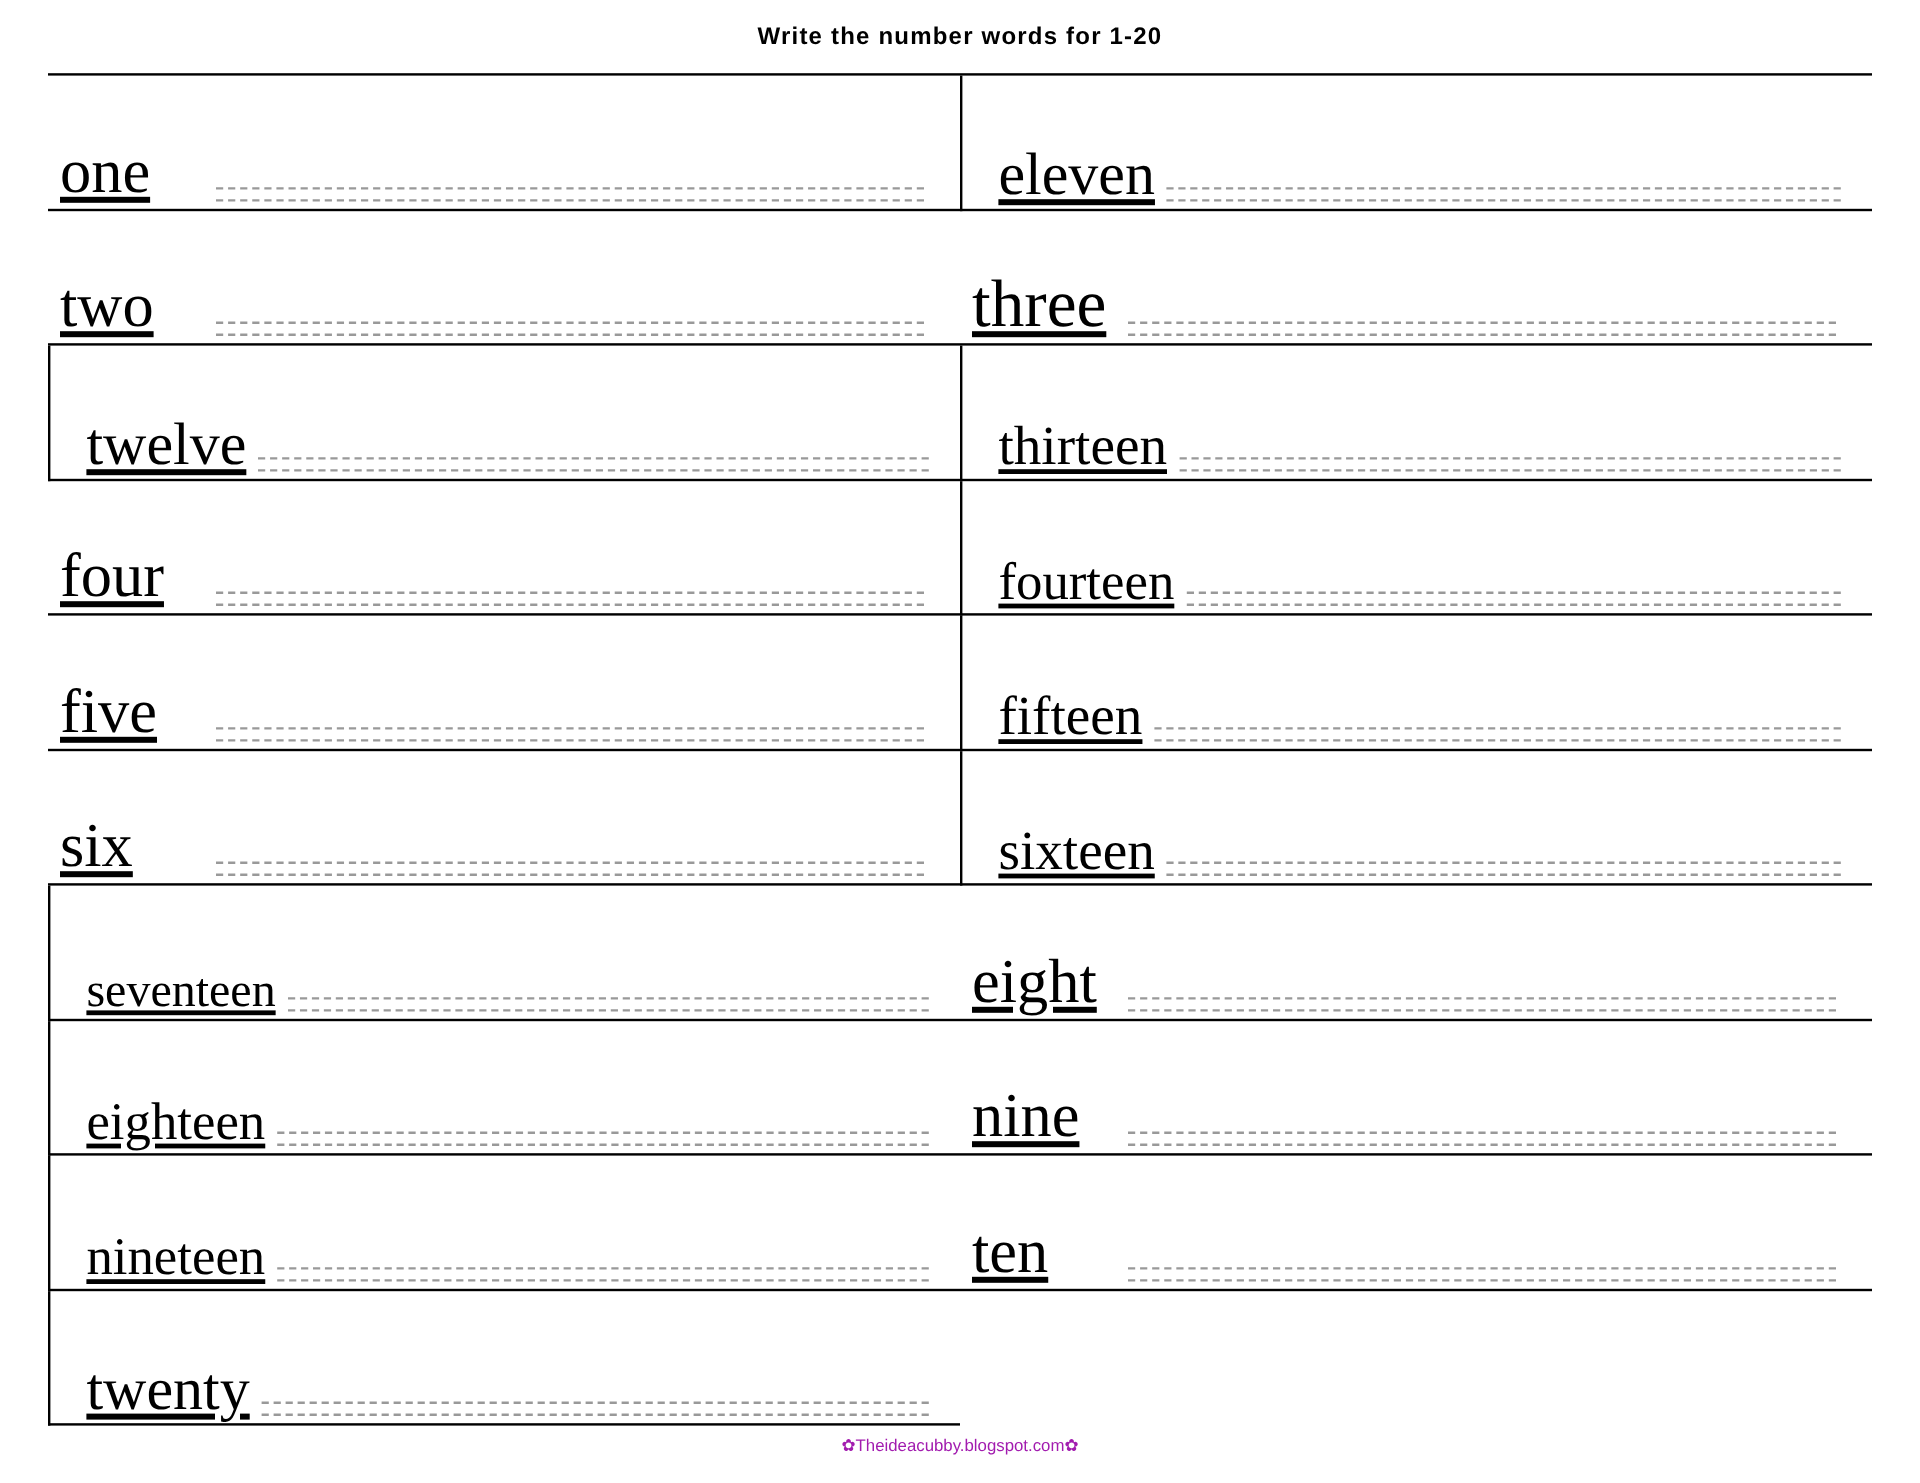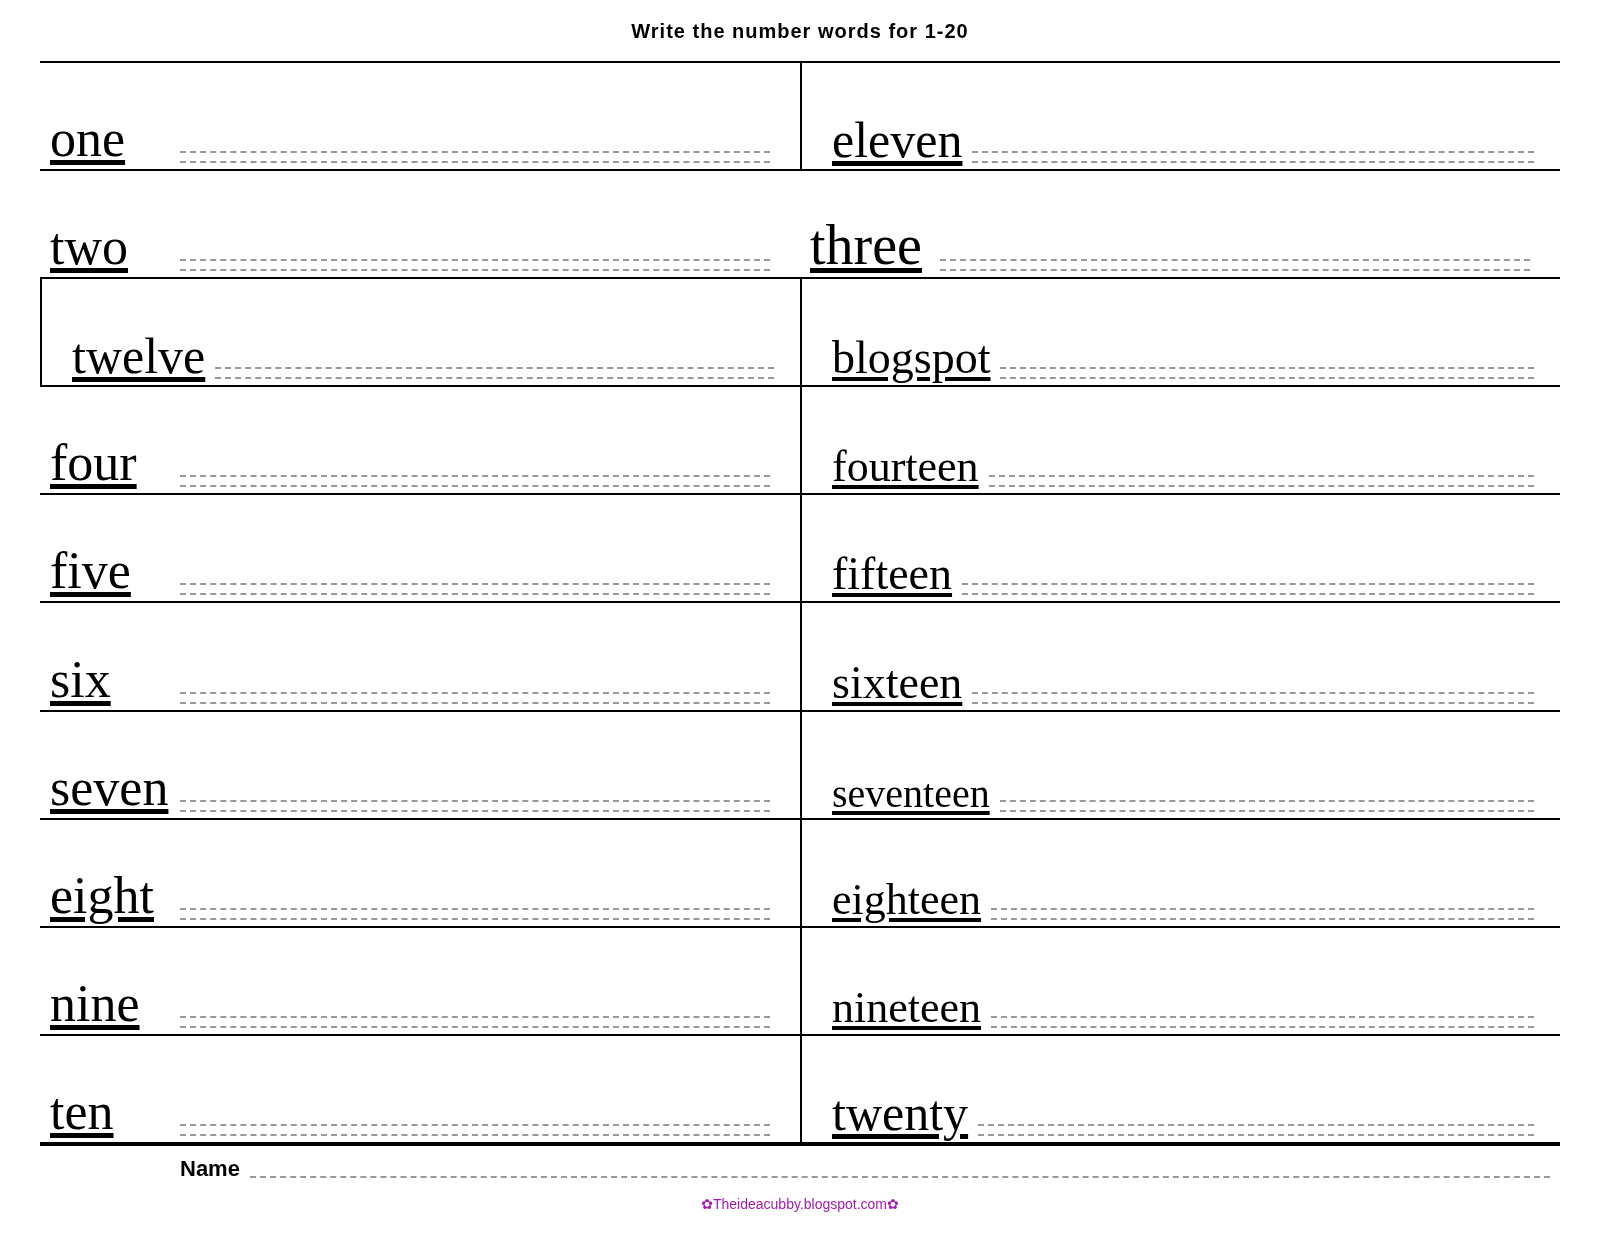--- a/index.html
+++ b/index.html
@@ -189,21 +189,21 @@
 
     <div class="word-row right">
       <span class="word-label size-twelve">twelve</span>
       <div class="dotted-line-area">
         <span class="dotted-line"></span>
         <span class="dotted-line"></span>
       </div>
     </div>
 
     <div class="word-row right">
-      <span class="word-label size-thirteen">blogspot</span>
+      <span class="word-label size-thirteen">thirteen</span>
       <div class="dotted-line-area">
         <span class="dotted-line"></span>
         <span class="dotted-line"></span>
       </div>
     </div>
 
     <div class="word-row left">
       <span class="word-label">four</span>
       <div class="dotted-line-area">
         <span class="dotted-line"></span>
@@ -244,27 +244,20 @@
     </div>
 
     <div class="word-row right">
       <span class="word-label size-sixteen">sixteen</span>
       <div class="dotted-line-area">
         <span class="dotted-line"></span>
         <span class="dotted-line"></span>
       </div>
     </div>
 
-    <div class="word-row left">
-      <span class="word-label size-seven">seven</span>
-      <div class="dotted-line-area">
-        <span class="dotted-line"></span>
-        <span class="dotted-line"></span>
-      </div>
-    </div>
 
     <div class="word-row right">
       <span class="word-label size-seventeen">seventeen</span>
       <div class="dotted-line-area">
         <span class="dotted-line"></span>
         <span class="dotted-line"></span>
       </div>
     </div>
 
     <div class="word-row left">
@@ -309,19 +302,15 @@
 
     <div class="word-row right">
       <span class="word-label size-twenty">twenty</span>
       <div class="dotted-line-area">
         <span class="dotted-line"></span>
         <span class="dotted-line"></span>
       </div>
     </div>
   </div>
 
-  <div class="bottom-section">
-    <span class="name-label">Name</span>
-    <hr class="name-line">
-  </div>
 </div>
 
 <div class="footer">✿Theideacubby.blogspot.com✿</div>
 
 </body></html>

